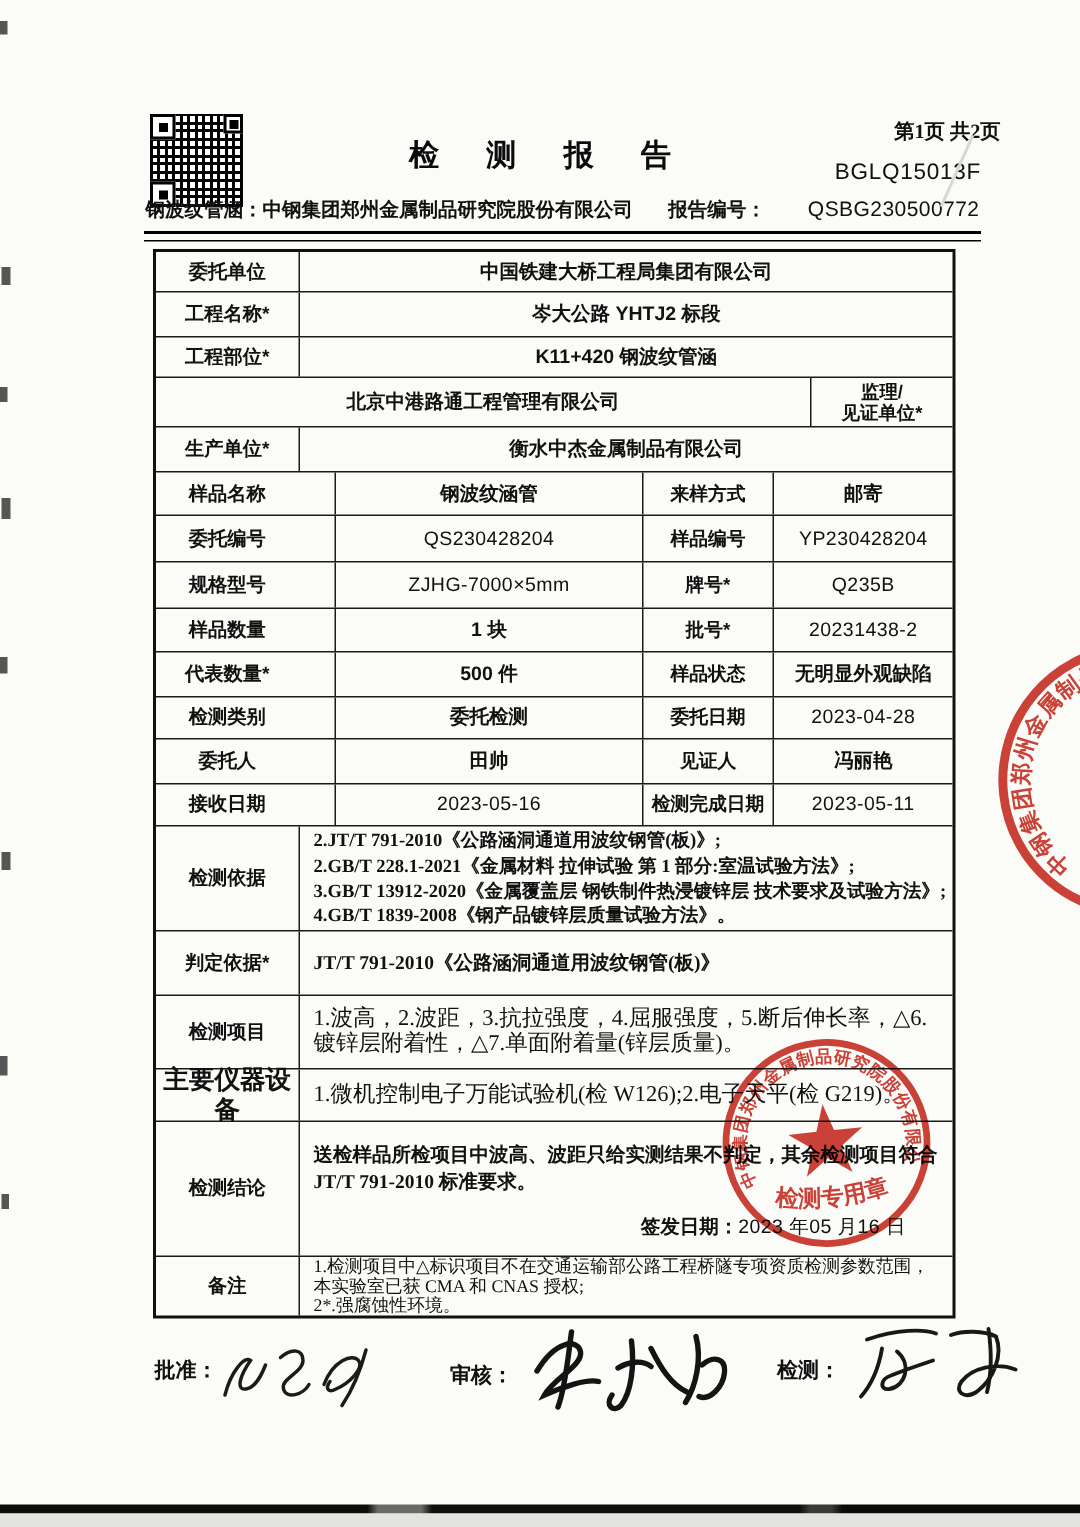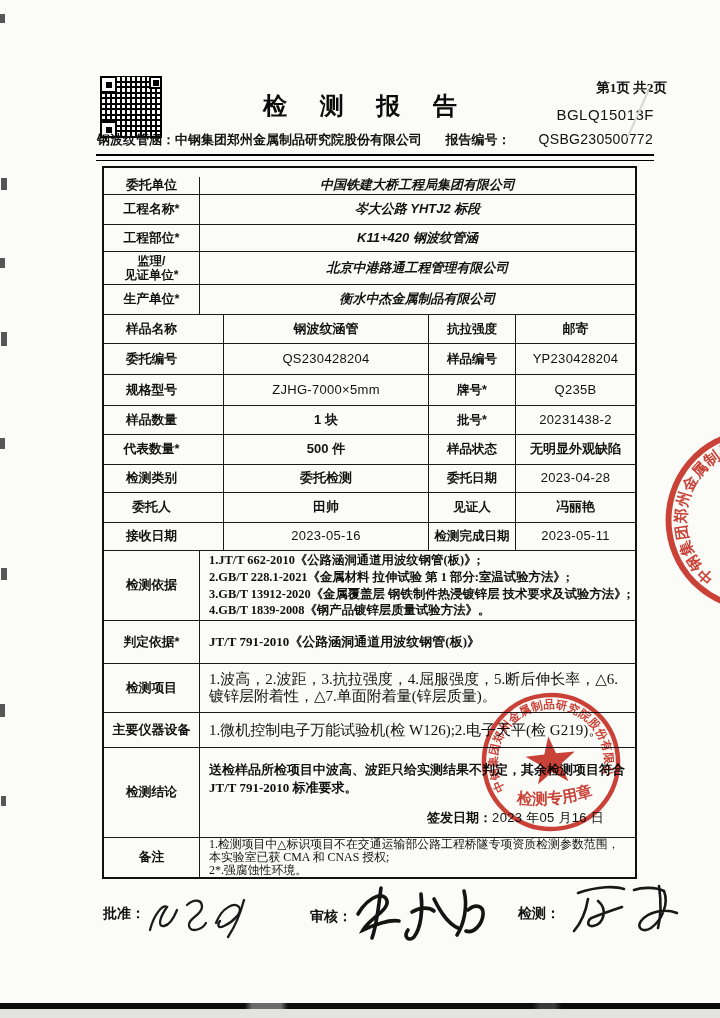--- a/index.html
+++ b/index.html
@@ -9,38 +9,38 @@
   .serif{font-family:Liberation Sans, sans-serif;font-weight:400;letter-spacing:.3px;}
 
   
   .qr{position:absolute;left:100px;top:76px;width:62px;height:62px;background:
       repeating-linear-gradient(90deg,#000 0 2px,transparent 2px 5px,#000 5px 7px,transparent 7px 10px),
       repeating-linear-gradient(0deg,#000 0 2px,transparent 2px 6px,#000 6px 8px,transparent 8px 11px),#fff;}
   .qr .f{position:absolute;width:13px;height:13px;border:2.5px solid #000;
       background:linear-gradient(#000,#000) center/6px 6px no-repeat,#fff;}
   .qr .f.tl{left:0;top:0}.qr .f.tr{right:0;top:0}.qr .f.bl{left:0;bottom:0}
 
-  .title{position:absolute;left:0;right:0;top:90px;text-align:center;font-size:24px;
+  .title{position:absolute;left:0;right:0;top:90px;text-align:center;font-size:20px;
          letter-spacing:13px;padding-left:13px;color:#0b0b0b;}
   .pageinfo{position:absolute;right:53px;top:79px;font-size:13.5px;font-weight:600;}
   .repcode{position:absolute;right:66px;top:106px;font-size:15px;letter-spacing:.5px;}
   .unitline{position:absolute;left:97px;top:131px;width:556px;font-size:13px;display:flex;align-items:baseline;}
   .unitline .gap1{flex:1}.unitline .gap2{flex:1.2}
   .dblrule{position:absolute;left:96px;top:154px;width:558px;height:4px;
            border-top:2.2px solid #000;border-bottom:1.6px solid #000;}
 
   
   .tbl{position:absolute;left:102px;top:166px;width:531px;border:2px solid #101010;background:transparent;}
   .tr{display:flex;border-top:1.2px solid #1a1a1a;box-sizing:border-box;}
-  .tr:first-child{border-top:none;align-items:flex-end;}
+  .tr:first-child{border-top:none;}
   .td{border-left:1.2px solid #1a1a1a;box-sizing:border-box;display:flex;align-items:center;
       justify-content:center;text-align:center;font-size:13px;line-height:1.15;padding:1px 2px;}
   .td:first-child{border-left:none;}
   .c-l{width:95px;flex:none;white-space:pre-line;font-size:12.8px;}
-  .c-v{flex:1;font-style:italic;}
+  .c-v{flex:1;}
   .c-v1{width:205px;flex:none;margin-left:24px;}
   .c-l2{width:87px;flex:none;font-size:12.5px;}
   .c-v2{flex:1;text-align:center;}
   .c-block{flex:1;flex-direction:column;align-items:flex-start;justify-content:center;
            text-align:left;padding:3px 9px;font-weight:600;}
   .bl{font-size:12.4px;line-height:16.6px;white-space:nowrap;}
   .jv{font-size:13px;}
   .itx{font-size:15px;line-height:17px;font-weight:500;}
   .ctx{font-size:13px;line-height:18px;margin-top:2px;}
   .issue{align-self:flex-end;margin-top:14px;padding-right:22px;font-size:13px;}
@@ -92,33 +92,33 @@
     </div>
     <div class="tr" style="height:30px">
       <div class="td c-l hei">工程名称*</div>
       <div class="td c-v hei">岑大公路 YHTJ2 标段</div>
     </div>
     <div class="tr" style="height:27px">
       <div class="td c-l hei">工程部位*</div>
       <div class="td c-v hei">K11+420 钢波纹管涵</div>
     </div>
     <div class="tr" style="height:33px">
+      <div class="td c-v hei">北京中港路通工程管理有限公司</div>
       <div class="td c-l hei" style="font-size:12.3px">监理/
 见证单位*</div>
-      <div class="td c-v hei">北京中港路通工程管理有限公司</div>
     </div>
     <div class="tr" style="height:30px">
       <div class="td c-l hei">生产单位*</div>
       <div class="td c-v hei">衡水中杰金属制品有限公司</div>
     </div>
 
     <div class="tr" style="height:29px">
       <div class="td c-l hei">样品名称</div>
       <div class="td c-v1 hei">钢波纹涵管</div>
-      <div class="td c-l2 hei">抗拉强度</div>
+      <div class="td c-l2 hei">来样方式</div>
       <div class="td c-v2 hei">邮寄</div>
     </div>
     <div class="tr" style="height:31px">
       <div class="td c-l hei">委托编号</div>
       <div class="td c-v1 serif">QS230428204</div>
       <div class="td c-l2 hei">样品编号</div>
       <div class="td c-v2 serif">YP230428204</div>
     </div>
     <div class="tr" style="height:31px">
       <div class="td c-l hei">规格型号</div>
@@ -153,40 +153,40 @@
     <div class="tr" style="height:28px">
       <div class="td c-l hei">接收日期</div>
       <div class="td c-v1 serif">2023-05-16</div>
       <div class="td c-l2 hei">检测完成日期</div>
       <div class="td c-v2 serif">2023-05-11</div>
     </div>
 
     <div class="tr" style="height:70px">
       <div class="td c-l hei">检测依据</div>
       <div class="td c-block">
-        <div class="bl">1.JT/T 662-2010《公路涵洞通道用波纹钢管(板)》;</div>
+        <div class="bl">2.JT/T 791-2010《公路涵洞通道用波纹钢管(板)》;</div>
         <div class="bl">2.GB/T 228.1-2021《金属材料 拉伸试验 第 1 部分:室温试验方法》;</div>
         <div class="bl">3.GB/T 13912-2020《金属覆盖层 钢铁制件热浸镀锌层 技术要求及试验方法》;</div>
         <div class="bl">4.GB/T 1839-2008《钢产品镀锌层质量试验方法》。</div>
       </div>
     </div>
     <div class="tr" style="height:43px">
       <div class="td c-l hei">判定依据*</div>
       <div class="td c-block">
         <div class="jv">JT/T 791-2010《公路涵洞通道用波纹钢管(板)》</div>
       </div>
     </div>
     <div class="tr" style="height:49px">
       <div class="td c-l hei">检测项目</div>
       <div class="td c-block">
         <div class="itx">1.波高，2.波距，3.抗拉强度，4.屈服强度，5.断后伸长率，△6.镀锌层附着性，△7.单面附着量(锌层质量)。</div>
       </div>
     </div>
     <div class="tr" style="height:35px">
-      <div class="td c-l hei" style="font-size:13px">主要仪器设备</div>
+      <div class="td c-l hei" style="font-size:17px">主要仪器设备</div>
       <div class="td c-block">
         <div class="itx">1.微机控制电子万能试验机(检 W126);2.电子天平(检 G219)。</div>
       </div>
     </div>
     <div class="tr" style="height:90px">
       <div class="td c-l hei">检测结论</div>
       <div class="td c-block">
         <div class="ctx">送检样品所检项目中波高、波距只给实测结果不判定，其余检测项目符合JT/T 791-2010 标准要求。</div>
         <div class="issue">
           <span class="hei">签发日期：</span><span class="serif">2023 年05 月16 日</span>
@@ -205,21 +205,21 @@
   <div class="sig-label hei" style="left:103px;top:905px">批准：</div>
   <svg class="sigsvg" style="left:140px;top:890px" width="118" height="58" viewBox="0 0 118 58">
     <g fill="none" stroke="#1b1b1b" stroke-width="2.3" stroke-linecap="round">
       <path d="M10,40 C14,24 23,14 27,17 C20,27 17,37 24,36 C31,35 35,25 37,20"></path>
       <path d="M47,15 C55,8 62,10 62,17 C62,25 47,29 49,36 C51,43 62,40 66,33"></path>
       <path d="M76,33 C82,17 95,12 99,17 C103,22 93,32 84,36 C78,39 77,35 80,31"></path>
       <path d="M104,10 C100,25 94,38 88,47"></path>
     </g>
   </svg>
 
-  <div class="sig-label hei" style="left:310px;top:908px">审核：</div>
+  <div class="sig-label hei" style="left:300px;top:908px">审核：</div>
   <svg class="sigsvg" style="left:350px;top:882px" width="135" height="66" viewBox="0 0 135 66">
     <g fill="none" stroke="#141414" stroke-width="3.6" stroke-linecap="round">
       <path d="M8,32 C20,12 35,10 37,19 C39,28 19,37 13,48 C24,43 41,37 49,39"></path>
       <path d="M31,6 C29,20 27,43 22,56"></path>
       <path d="M62,30 C70,25 79,25 84,29"></path>
       <path d="M71,12 C73,28 71,46 64,55 C59,60 53,55 58,48"></path>
       <path d="M84,17 C90,29 97,41 108,46"></path>
       <path d="M114,9 C118,24 114,42 107,53"></path>
       <path d="M118,28 C126,21 134,24 133,33 C132,43 123,52 116,49"></path>
     </g>

